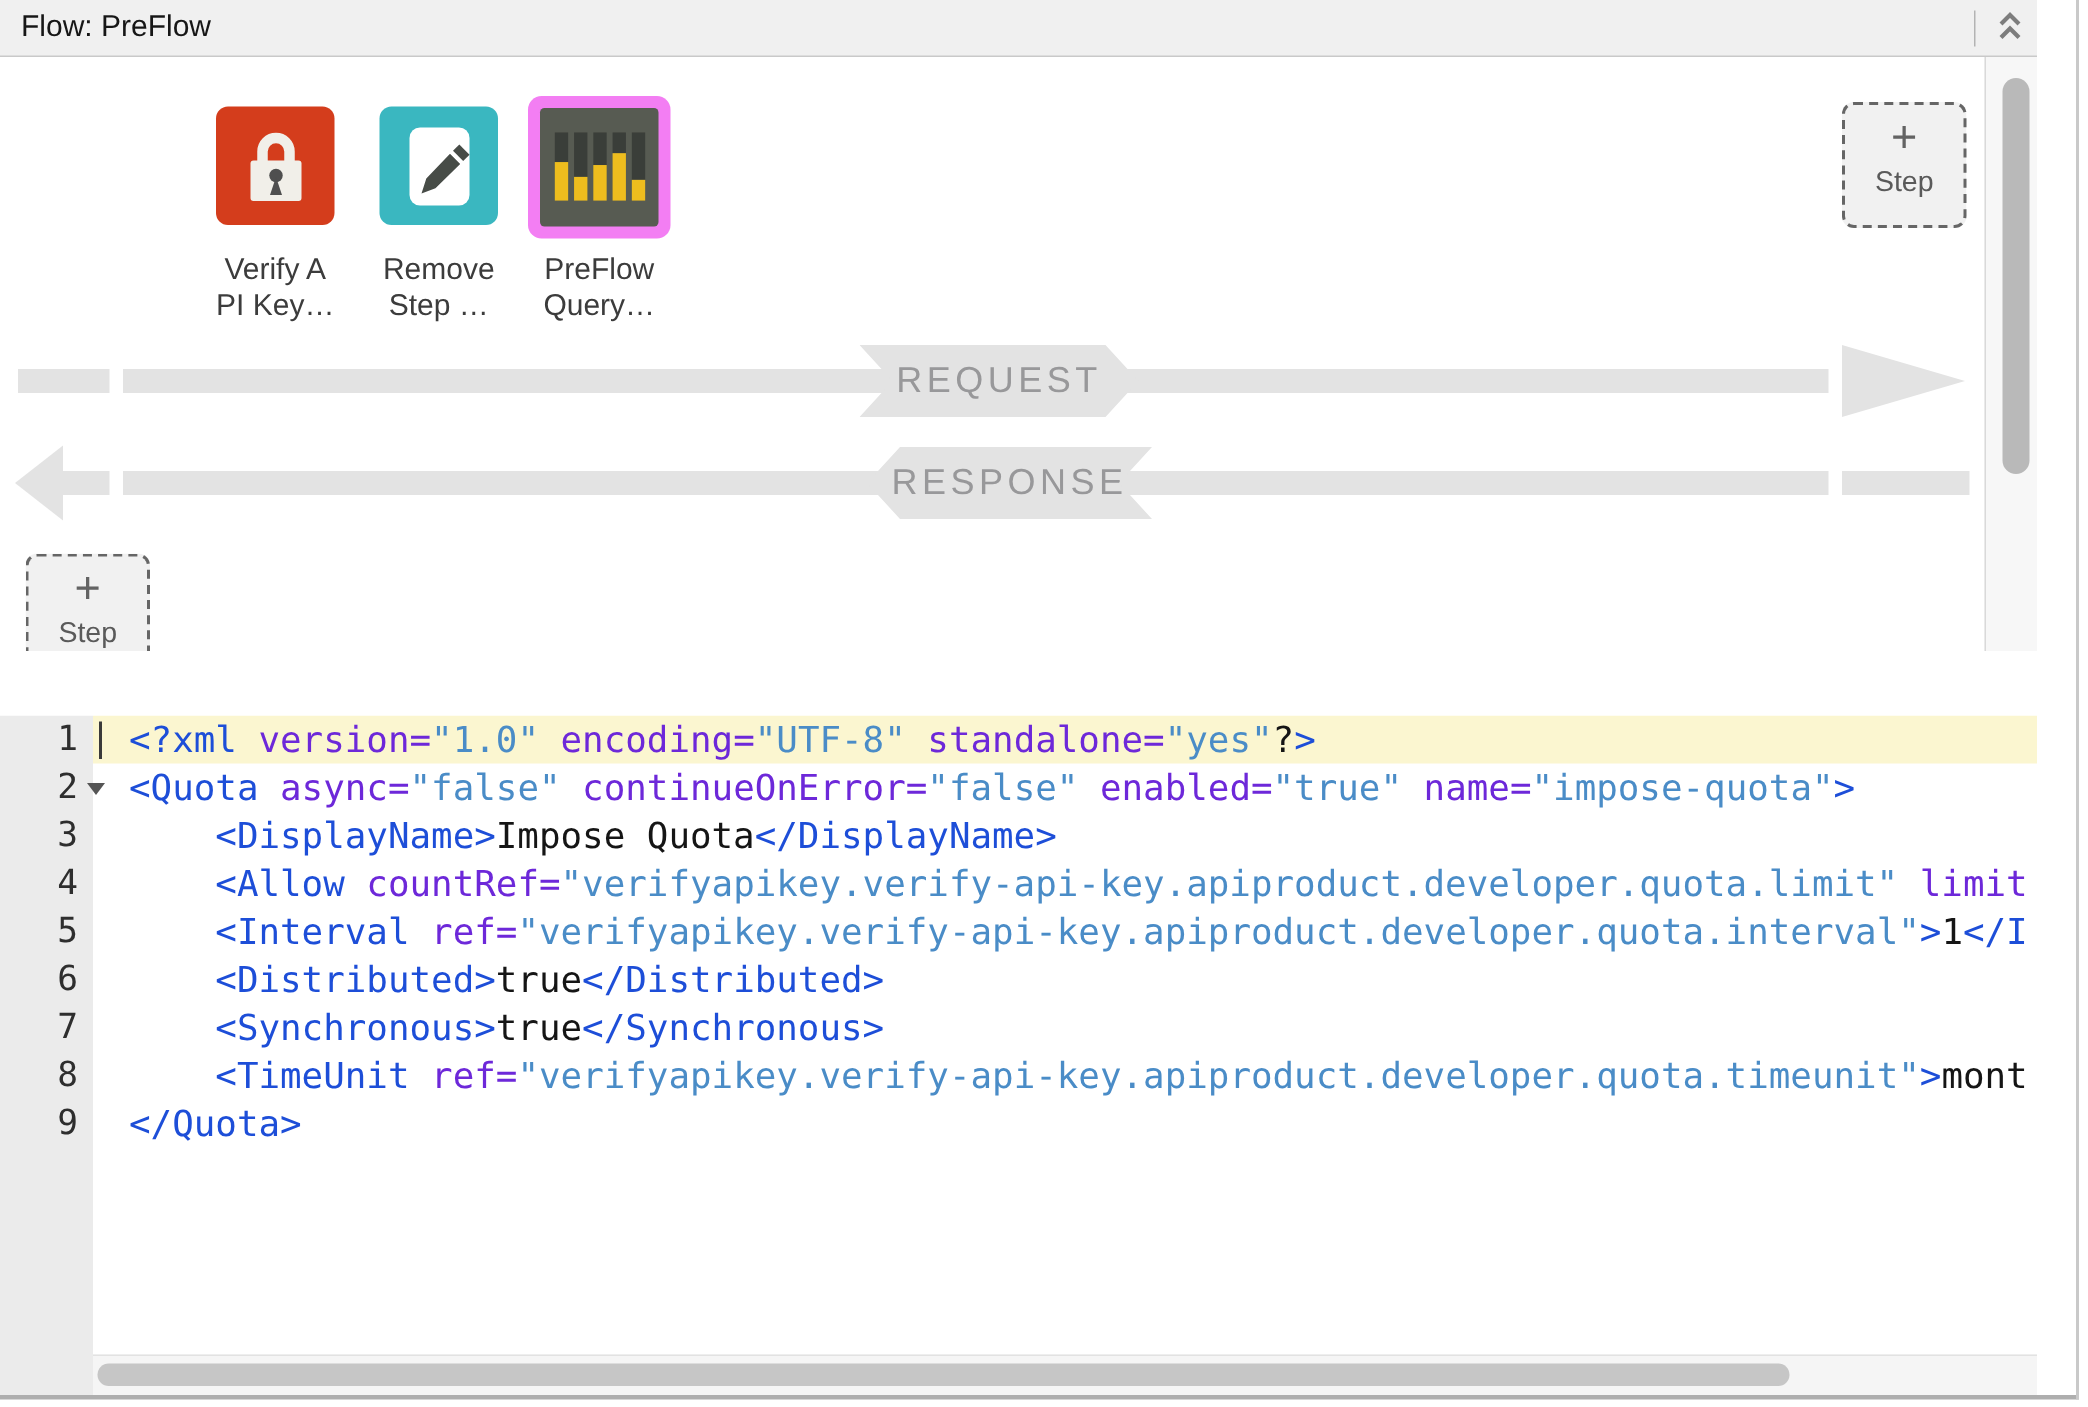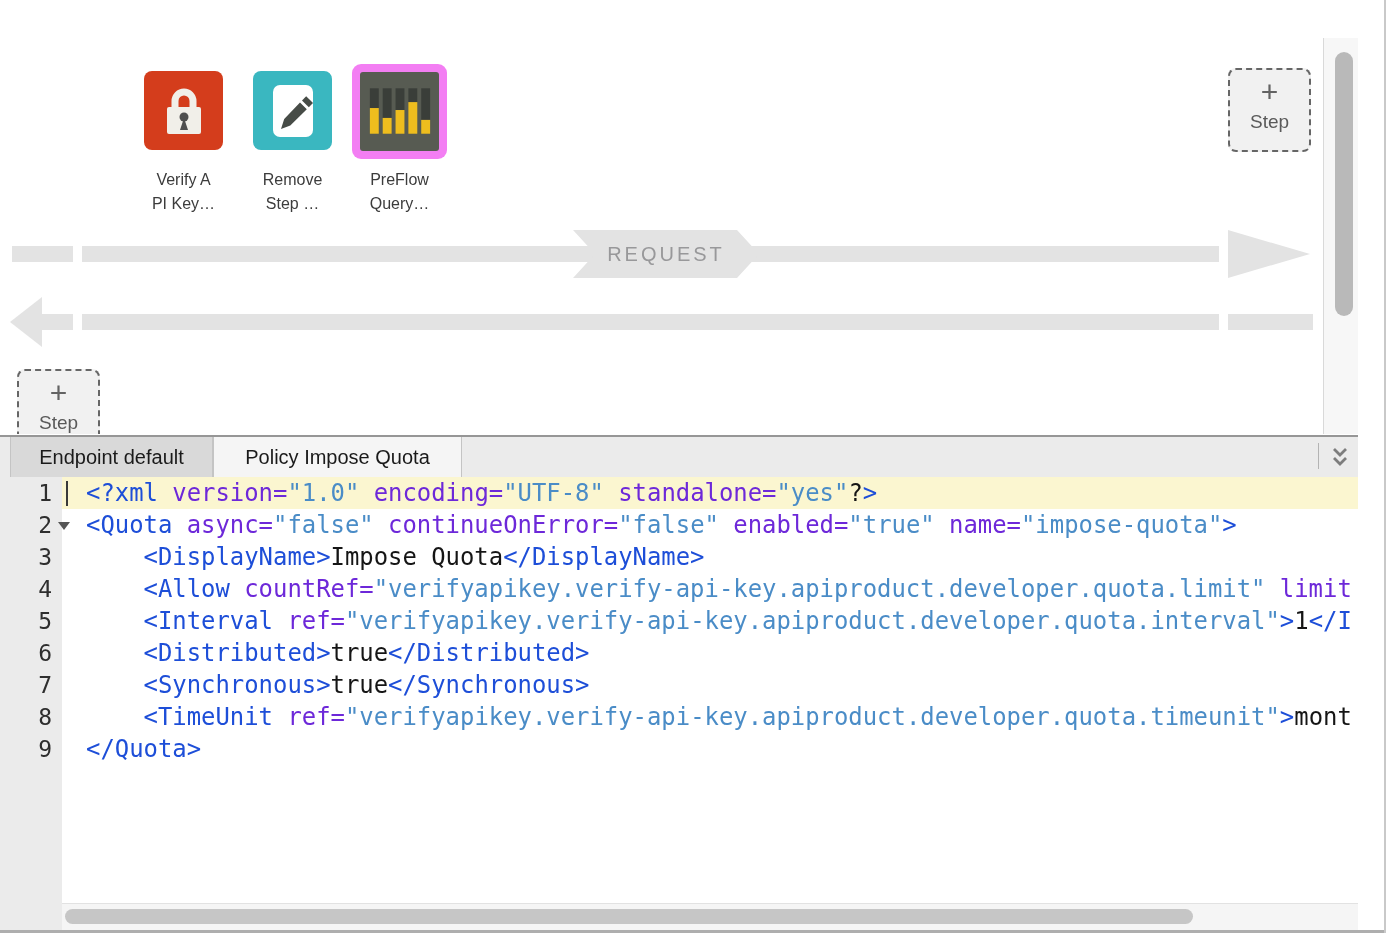--- a/index.html
+++ b/index.html
@@ -10,24 +10,24 @@
   
   #flow-header{position:absolute;left:0;top:0;width:1358px;height:37px;background:#f0f0f0;
     border-bottom:1px solid #c9c9c9;box-sizing:content-box;}
   #flow-title{position:absolute;left:14px;top:0;line-height:37px;font-size:20px;color:#161616;}
   .vsep{position:absolute;width:1px;background:#b3b3b3;}
   .collapse-btn{position:absolute;width:24px;height:26px;display:flex;align-items:center;justify-content:center;cursor:pointer;}
   
   #flow-panel{position:absolute;left:0;top:38px;width:1323px;height:396px;background:#fff;overflow:hidden;}
   .step-tile{position:absolute;width:79px;height:79px;border-radius:8px;display:flex;align-items:center;justify-content:center;}
   .step-tile.selected{border-radius:3px;}
-  .step-label{position:absolute;width:130px;text-align:center;font-size:16px;line-height:24px;color:#3c3c3c;}
+  .step-label{position:absolute;width:130px;text-align:center;font-size:20px;line-height:24px;color:#3c3c3c;}
   .flow-bar{position:absolute;height:16px;background:#e3e3e3;}
   .ribbon{position:absolute;height:48px;background:#e3e3e3;display:flex;align-items:center;justify-content:center;
-    font-size:20px;letter-spacing:3px;color:#98989a;}
+    font-size:24px;letter-spacing:3px;color:#98989a;}
   .ribbon.right{clip-path:polygon(0 0,calc(100% - 22px) 0,100% 50%,calc(100% - 22px) 100%,0 100%,22px 50%);}
   .ribbon.left{clip-path:polygon(22px 0,100% 0,calc(100% - 22px) 50%,100% 100%,22px 100%,0 50%);}
   .tri{position:absolute;width:0;height:0;}
   .add-step{position:absolute;width:83px;height:84px;background:#f1f1f1;border:2px dashed #666;border-radius:8px;
     box-sizing:border-box;display:flex;flex-direction:column;align-items:center;justify-content:flex-start;cursor:pointer;}
   .add-step .plus{font-size:30px;line-height:36px;color:#636363;margin-top:4px;}
   .add-step .stepword{font-size:19px;line-height:24px;color:#5a5a5a;}
   
   #flow-vscroll{position:absolute;left:1323px;top:38px;width:35px;height:396px;background:#f7f7f7;border-left:1px solid #d9d9d9;box-sizing:border-box;}
   #flow-vscroll .thumb{position:absolute;left:11px;top:14px;width:18px;height:264px;border-radius:9px;background:#b9b9b9;}
@@ -57,20 +57,30 @@
   #editor-hscroll .thumb{position:absolute;left:3px;top:5px;width:1128px;height:15px;border-radius:8px;background:#c6c6c6;}
   
   #bottom-border{position:absolute;left:0;top:930px;width:1386px;height:3px;background:#aeaeae;}
   #right-border{position:absolute;left:1384px;top:0;width:2px;height:933px;background:#c9c9c9;}
 </style>
 </head>
 <body>
 
 <div id="app">
 
+  <div id="flow-header">
+    <div id="flow-title">Flow: PreFlow</div>
+    <div class="vsep" style="left:1316px;top:7px;height:24px;"></div>
+    <div class="collapse-btn" style="left:1328px;top:5px;">
+      <svg width="18" height="24" viewBox="0 0 18 24">
+        <path d="M3 10 L9 4 L15 10" fill="none" stroke="#7d7d7d" stroke-width="2.8"></path>
+        <path d="M3 19 L9 13 L15 19" fill="none" stroke="#7d7d7d" stroke-width="2.8"></path>
+      </svg>
+    </div>
+  </div>
 
   <div id="flow-panel">
     <div id="steps-row">
         <div class="step-tile" style="left: 144px; top: 33px; background: rgb(212, 61, 28);">
           <svg width="46" height="54" viewBox="0 0 46 54">
             <path d="M14 25 v-8 a9 9 0 0 1 18 0 v8" fill="none" stroke="#f1efe9" stroke-width="7"></path>
             <rect x="6" y="23" width="34" height="27" rx="2" fill="#f1efe9"></rect>
             <circle cx="23" cy="33" r="4.5" fill="#4f4f4f"></circle>
             <path d="M23 34 L19 46 h8 Z" fill="#4f4f4f"></path>
           </svg>
@@ -118,46 +128,38 @@
     <div class="flow-bar" style="left:82px;top:208px;width:1137px;"></div>
     <div class="tri" style="left:1228px;top:192px;border-left:82px solid #e3e3e3;border-top:24px solid transparent;border-bottom:24px solid transparent;"></div>
     <div class="ribbon right" style="left:573px;top:192px;width:186px;">
       <span>REQUEST</span>
     </div>
 
     <div class="tri" style="left:10px;top:259px;border-right:32px solid #e3e3e3;border-top:25px solid transparent;border-bottom:25px solid transparent;"></div>
     <div class="flow-bar" style="left:42px;top:276px;width:31px;"></div>
     <div class="flow-bar" style="left:82px;top:276px;width:1137px;"></div>
     <div class="flow-bar" style="left:1228px;top:276px;width:85px;"></div>
+    <div class="ribbon left" style="left:578px;top:260px;width:190px;">
+      <span>RESPONSE</span>
+    </div>
 
     <div class="add-step" style="left:1228px;top:30px;">
       <div class="plus">+</div>
       <div class="stepword">Step</div>
     </div>
     <div class="add-step" style="left:17px;top:331px;">
       <div class="plus">+</div>
       <div class="stepword">Step</div>
     </div>
   </div>
 
   <div id="flow-vscroll">
     <div class="thumb"></div>
   </div>
 
-  <div id="tab-bar">
-    <div class="vsep" style="left:1318px;top:6px;height:26px;"></div>
-    <div class="collapse-btn" style="left:1328px;top:6px;">
-      <svg width="18" height="24" viewBox="0 0 18 24">
-        <path d="M3 5 L9 11 L15 5" fill="none" stroke="#7d7d7d" stroke-width="2.8"></path>
-        <path d="M3 14 L9 20 L15 14" fill="none" stroke="#7d7d7d" stroke-width="2.8"></path>
-      </svg>
-    </div>
-  <div class="tab" style="left: 10px; width: 203px; background: rgb(217, 217, 217);">Endpoint default</div>
-      <div class="tab" style="left: 213px; width: 249px; background: rgb(245, 245, 245);">Policy Impose Quota</div>
-    </div>
 
   <div id="code-editor">
     <div id="editor-gutter"></div>
     <div id="code-lines">
         <div class="code-row hl"><div class="ln">1</div><div class="code"><span class="tk-tag">&lt;?xml </span><span class="tk-attr">version=</span><span class="tk-val">"1.0"</span><span class="tk-attr"> encoding=</span><span class="tk-val">"UTF-8"</span><span class="tk-attr"> standalone=</span><span class="tk-val">"yes"</span><span class="tk-text">?</span><span class="tk-tag">&gt;</span></div></div>
         <div class="code-row"><div class="ln">2<span class="fold"></span></div><div class="code"><span class="tk-tag">&lt;Quota </span><span class="tk-attr">async=</span><span class="tk-val">"false"</span><span class="tk-attr"> continueOnError=</span><span class="tk-val">"false"</span><span class="tk-attr"> enabled=</span><span class="tk-val">"true"</span><span class="tk-attr"> name=</span><span class="tk-val">"impose-quota"</span><span class="tk-tag">&gt;</span></div></div>
         <div class="code-row"><div class="ln">3</div><div class="code"><span class="tk-text">    </span><span class="tk-tag">&lt;DisplayName&gt;</span><span class="tk-text">Impose Quota</span><span class="tk-tag">&lt;/DisplayName&gt;</span></div></div>
         <div class="code-row"><div class="ln">4</div><div class="code"><span class="tk-text">    </span><span class="tk-tag">&lt;Allow </span><span class="tk-attr">countRef=</span><span class="tk-val">"verifyapikey.verify-api-key.apiproduct.developer.quota.limit"</span><span class="tk-attr"> limit</span></div></div>
         <div class="code-row"><div class="ln">5</div><div class="code"><span class="tk-text">    </span><span class="tk-tag">&lt;Interval </span><span class="tk-attr">ref=</span><span class="tk-val">"verifyapikey.verify-api-key.apiproduct.developer.quota.interval"</span><span class="tk-tag">&gt;</span><span class="tk-text">1</span><span class="tk-tag">&lt;/I</span></div></div>
         <div class="code-row"><div class="ln">6</div><div class="code"><span class="tk-text">    </span><span class="tk-tag">&lt;Distributed&gt;</span><span class="tk-text">true</span><span class="tk-tag">&lt;/Distributed&gt;</span></div></div>

